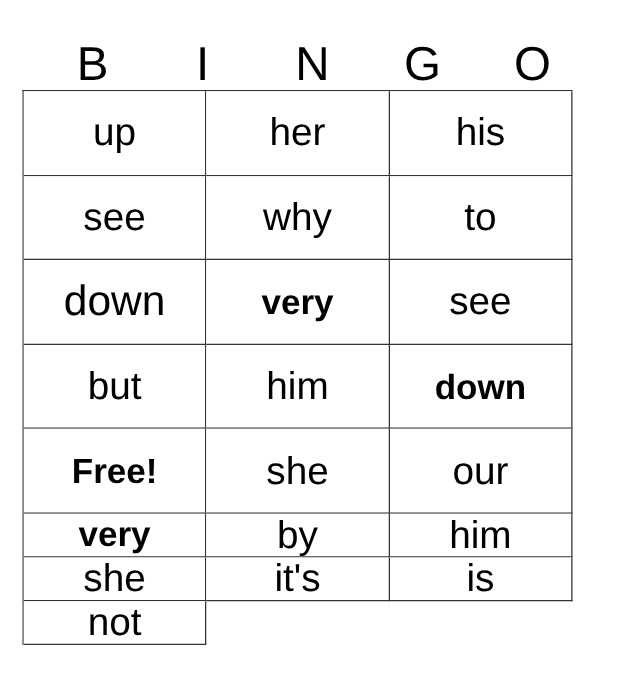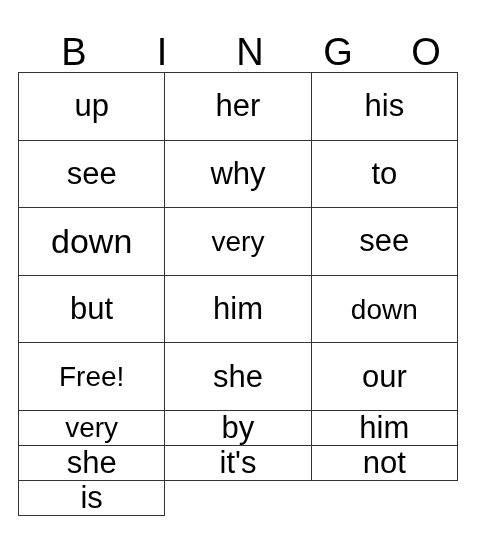--- a/index.html
+++ b/index.html
@@ -82,20 +82,21 @@
     text-align: center;
   }
   
   .cell-text.fit-4 {
     font-size: 34px;
     line-height: 30px;
   }
   .cell-text.fit-5 {
     font-size: 28px;
     line-height: 31px;
+    font-weight: bold;
   }
 </style>
 </head>
 <body>
 
 <div class="card">
 
   <div class="header-row">
     <div class="header-cell">
       <span class="header-letter">B</span>
@@ -174,20 +175,20 @@
       <span class="cell-text">him</span>
     </div>
     <div class="cell">
       <span class="cell-text">she</span>
     </div>
 
     <div class="cell">
       <span class="cell-text">it's</span>
     </div>
     <div class="cell">
-      <span class="cell-text">not</span>
+      <span class="cell-text">is</span>
     </div>
     <div class="cell">
-      <span class="cell-text">is</span>
+      <span class="cell-text">not</span>
     </div>
 
   </div>
 </div>
 
 </body></html>

